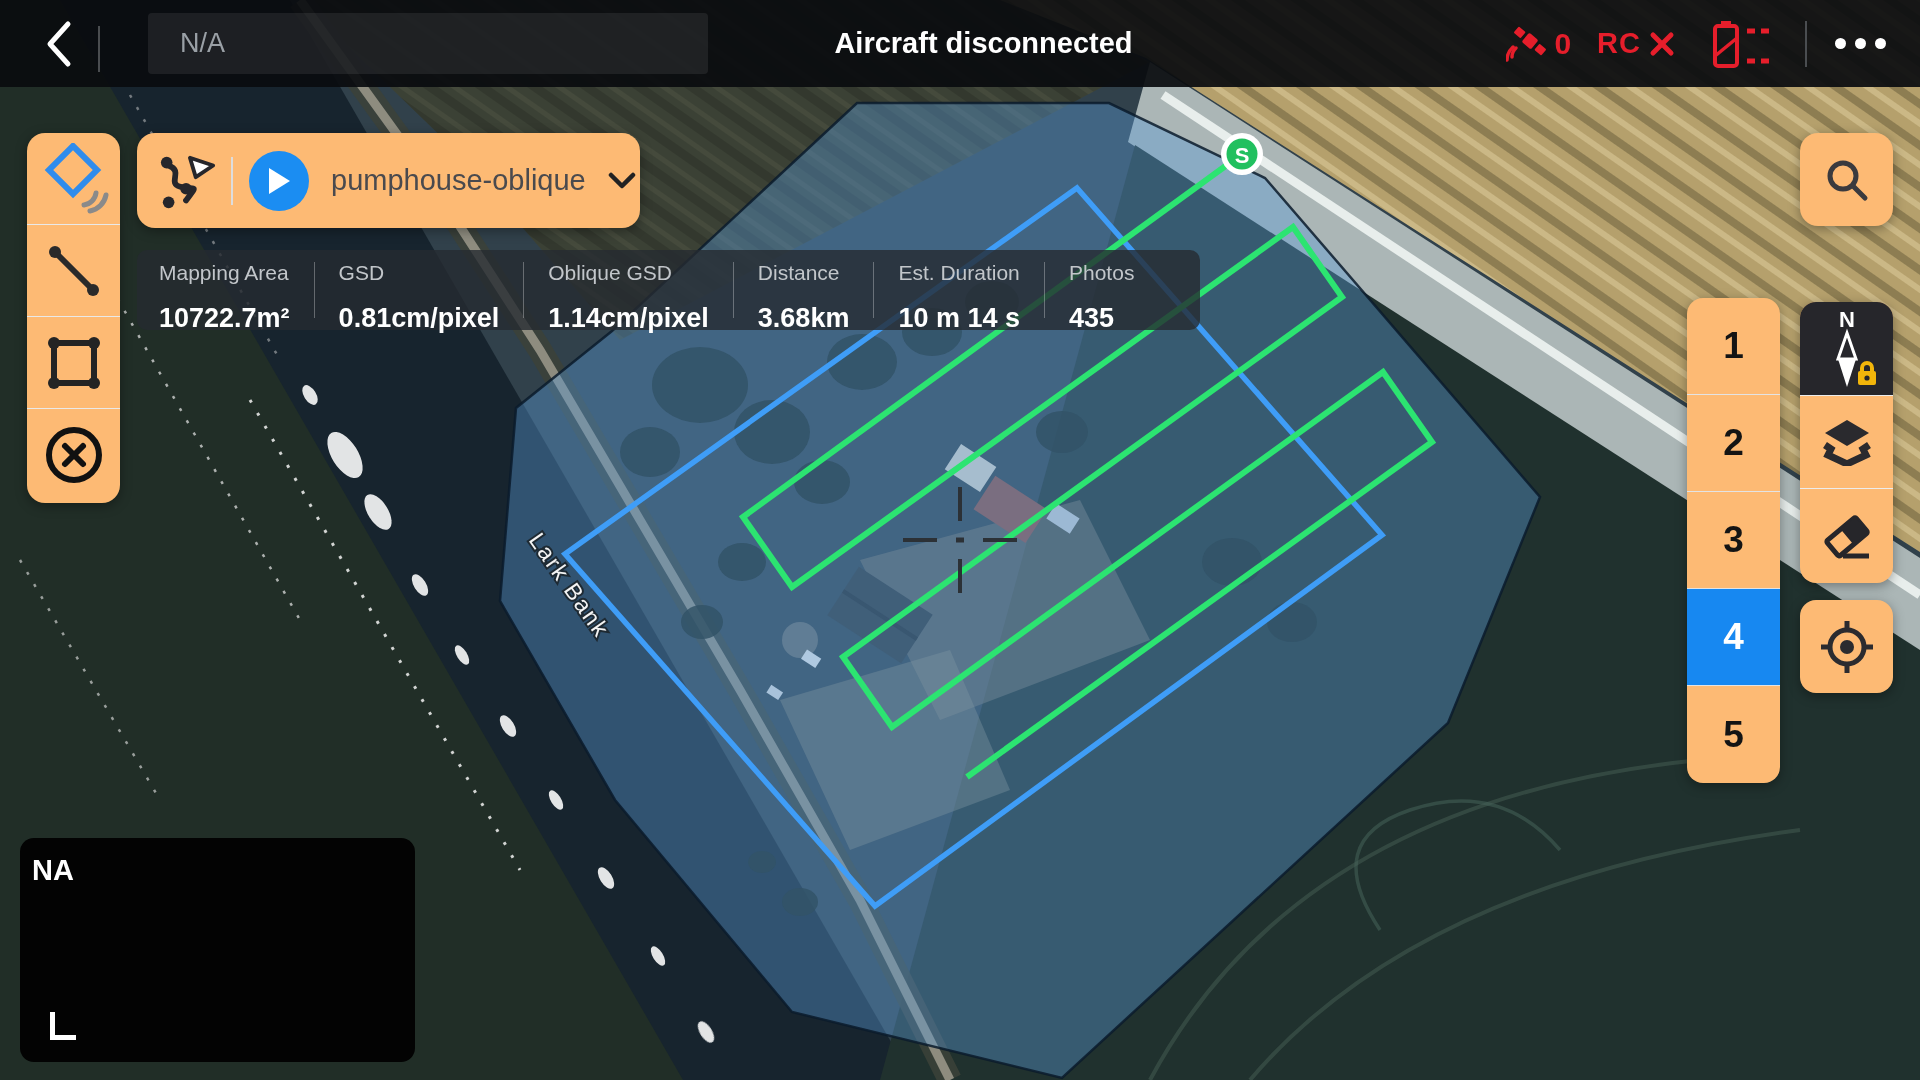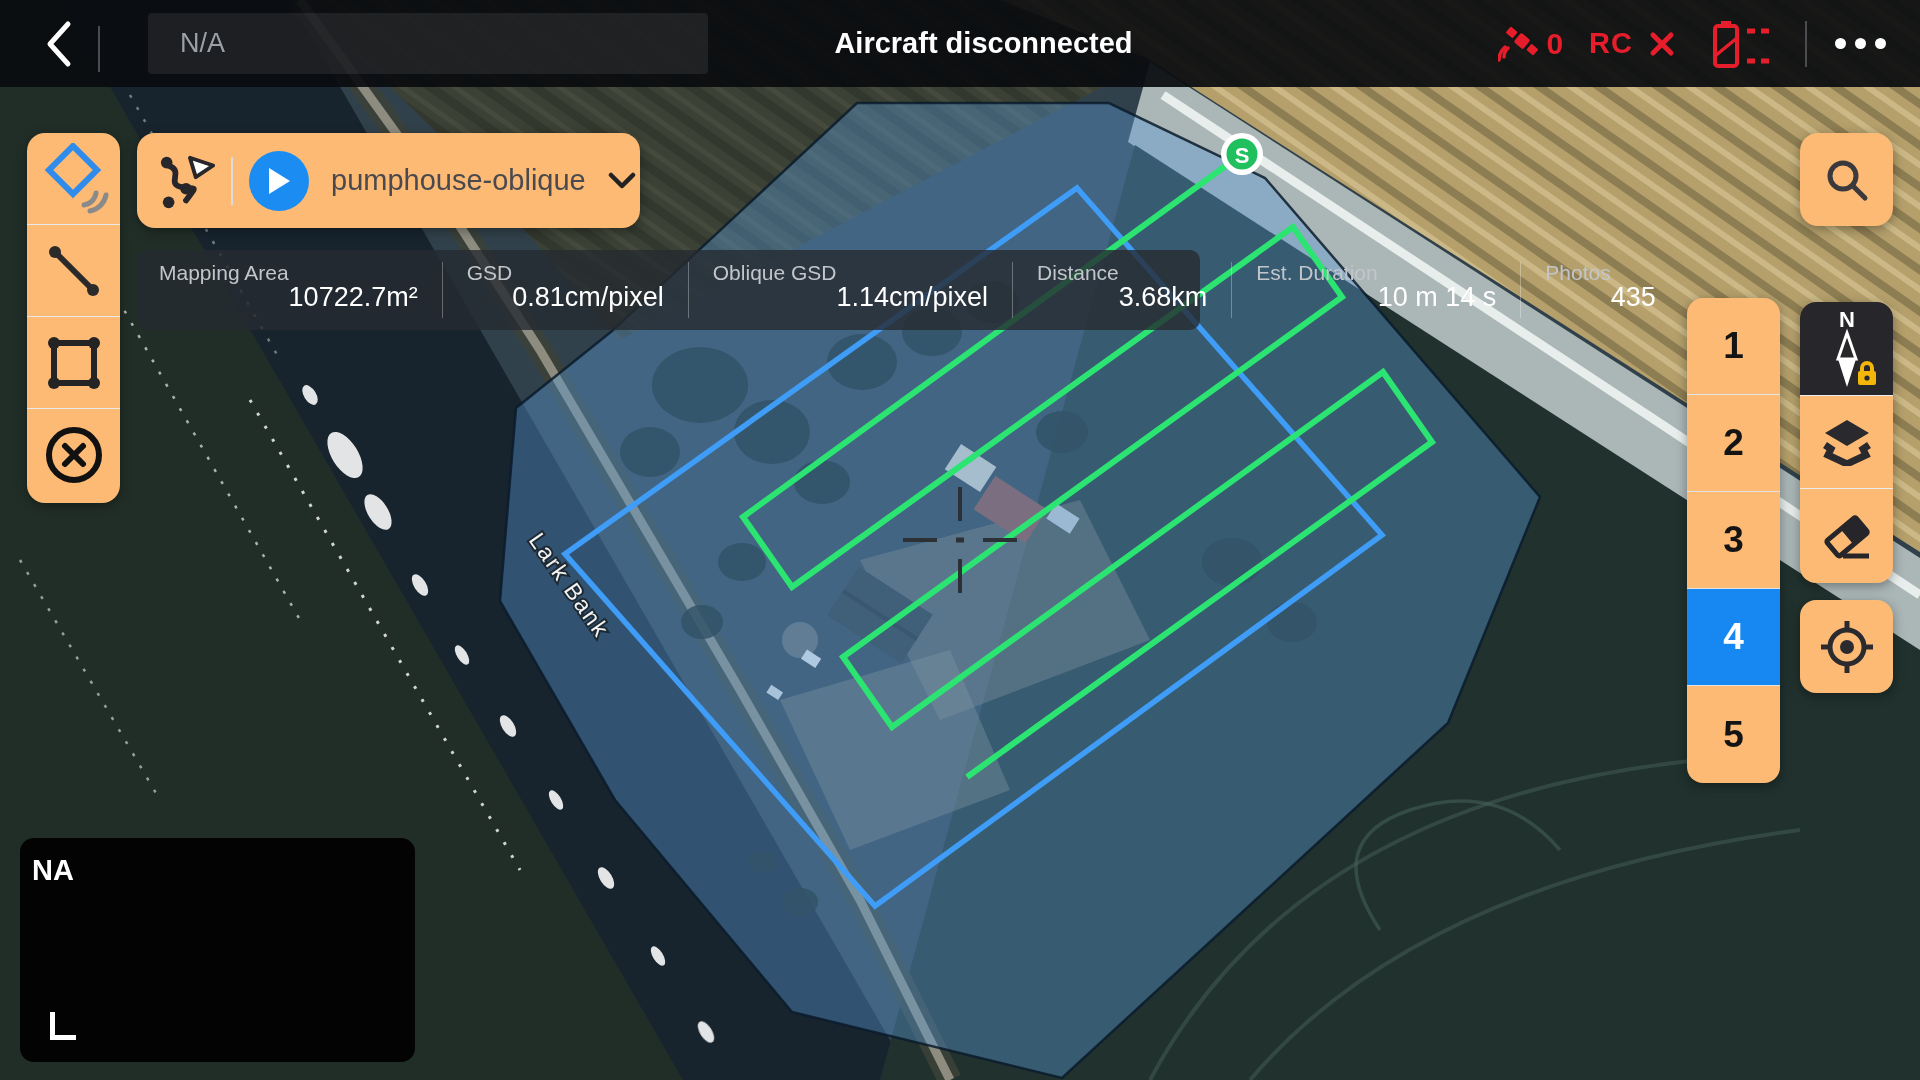--- a/index.html
+++ b/index.html
@@ -18,21 +18,21 @@
             align-items:center;justify-content:center;cursor:pointer;}
   .tb-divider{position:absolute;left:98px;top:26px;width:2px;height:46px;background:#4a4d50;}
   .mission-name-field{position:absolute;left:148px;top:13px;width:560px;height:61px;
           background:rgba(255,255,255,0.08);border-radius:4px;display:flex;align-items:center;
           padding-left:32px;color:#9aa0a6;font-size:27px;}
   .tb-title{position:absolute;left:0;right:0;top:0;height:87px;display:flex;align-items:center;
           justify-content:center;color:#fff;font-size:29px;font-weight:bold;pointer-events:none;margin-left:47px;}
   .tb-right{position:absolute;right:0;top:0;height:87px;display:flex;align-items:center;}
   .sat-group{display:flex;align-items:center;gap:6px;margin-right:26px;}
   .sat-count{color:#e61e2b;font-size:30px;font-weight:bold;}
-  .rc-group{display:flex;align-items:center;gap:16px;margin-right:34px;}
+  .rc-group{display:flex;align-items:center;gap:8px;margin-right:34px;}
   .rc-label{color:#e61e2b;font-size:29px;font-weight:bold;letter-spacing:1px;}
   .batt-group{display:flex;align-items:center;margin-right:30px;}
   .tb-divider2{width:2px;height:46px;background:#4a4d50;margin-right:24px;}
   .dots{display:flex;gap:9px;margin-right:30px;padding:10px 4px;cursor:pointer;}
   .dots i{width:11px;height:11px;border-radius:50%;background:#fff;display:block;}
 
   
   .panel{background:#fdba74;border-radius:18px;box-shadow:0 3px 12px rgba(0,0,0,.35);}
 
   
@@ -47,26 +47,26 @@
   .mp-route{margin-left:20px;width:62px;height:62px;}
   .mp-div{width:2px;height:48px;background:#ddd;margin:0 16px 0 12px;}
   .play-btn{width:60px;height:60px;border-radius:50%;background:#1b8df2;display:flex;
             align-items:center;justify-content:center;cursor:pointer;flex:0 0 auto;}
   .mp-name{margin-left:22px;font-size:29px;color:#4a4a4e;white-space:nowrap;cursor:pointer;}
   .mp-chevron{margin-left:22px;cursor:pointer;}
 
   
   .stats-bar{position:absolute;left:137px;top:250px;width:1063px;height:80px;z-index:19;
              background:rgba(37,43,49,0.80);border-radius:10px;display:flex;align-items:center;}
-  .stat{padding:0 24px;height:56px;display:flex;flex-direction:row;justify-content:space-between;
+  .stat{padding:0 24px;height:56px;display:flex;flex-direction:column;justify-content:space-between;
         border-right:1px solid rgba(255,255,255,0.30);}
   .stat:first-child{padding-left:22px;}
   .stat:last-child{border-right:none;}
   .stat .lbl{color:#c2c6ca;font-size:21px;line-height:21px;white-space:nowrap;}
-  .stat .val{color:#fff;font-size:27px;font-weight:normal;line-height:27px;white-space:nowrap;margin-top:22px;}
+  .stat .val{color:#fff;font-size:27px;font-weight:bold;line-height:27px;white-space:nowrap;margin-top:22px;}
 
   
   .search-btn{position:absolute;left:1800px;top:133px;width:93px;height:93px;z-index:20;
               display:flex;align-items:center;justify-content:center;cursor:pointer;border-radius:18px;}
   .wp-list{position:absolute;left:1687px;top:298px;width:93px;height:485px;z-index:20;
            border-radius:16px;overflow:hidden;}
   .wp-item{width:93px;height:97px;display:flex;align-items:center;justify-content:center;
            font-size:37px;font-weight:bold;color:#141414;border-bottom:1px solid #e3e3e3;cursor:pointer;}
   .wp-item:last-child{border-bottom:none;}
   .wp-item.selected{background:#1788f1;color:#fff;}

